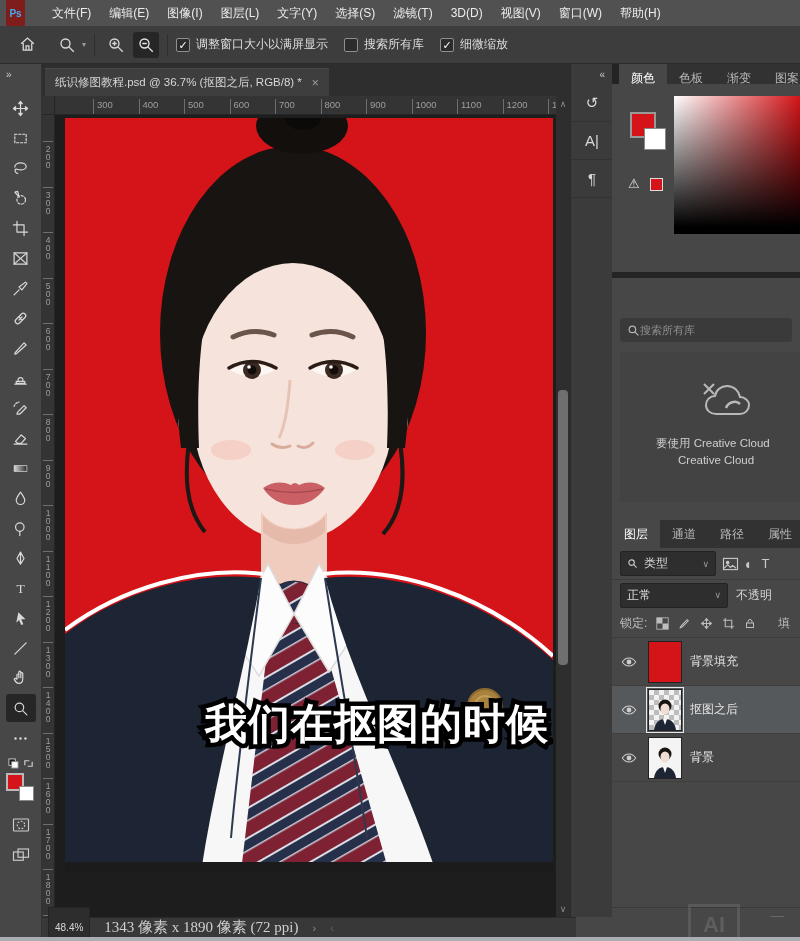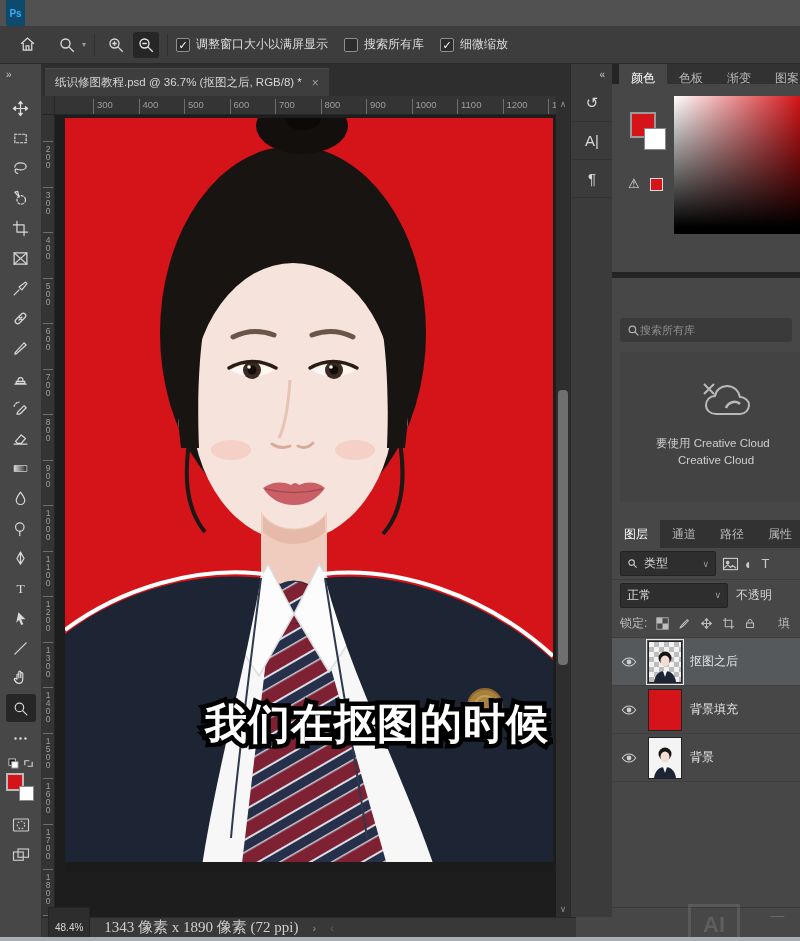--- a/index.html
+++ b/index.html
@@ -4,21 +4,21 @@
 <style>
   * { margin:0; padding:0; box-sizing:border-box; }
   html,body { width:800px; height:941px; overflow:hidden; background:#1e1e1e;
     font-family:"Liberation Sans", sans-serif; -webkit-font-smoothing:antialiased; }
   .abs { position:absolute; }
   #app { position:relative; width:800px; height:941px; background:#2b2b2b; overflow:hidden; }
 
   
   #menubar { left:0; top:0; width:800px; height:26px; background:#515151;
     display:flex; align-items:center; gap:2px; padding-left:6px; }
-  #ps-logo { width:19px; height:28px; background:#0c4a6e; color:#3daef2; border-radius:3px;
+  #ps-logo { width:19px; height:28px; background:#7f1d1d; color:#3daef2; border-radius:3px;
     font-size:10px; font-weight:bold; display:flex; align-items:center; justify-content:center; margin-right:16px; }
   .menu-item { color:#ececec; font-size:12px; padding:0 9px; line-height:26px; cursor:default; white-space:nowrap; }
 
   
   #optsbar { left:0; top:26px; width:800px; height:38px; background:#3d3d3d;
     display:flex; align-items:center; border-bottom:1px solid #2a2a2a; }
   .opt-icon { width:26px; height:26px; display:flex; align-items:center; justify-content:center; }
   .opt-icon svg { display:block; }
   .tool-active-box { background:#262626; border-radius:3px; }
   .sep { width:1px; height:22px; background:#2f2f2f; margin:0 8px; }
@@ -140,20 +140,33 @@
   text.sub { font-family:"Liberation Sans",sans-serif; font-weight:bold; font-size:42px;
     fill:#ffffff; stroke:#000; stroke-width:9px; paint-order:stroke; letter-spacing:1px; }
 </style>
 </head>
 <body>
 
 <div id="app">
 
   <div id="menubar" class="abs">
     <div id="ps-logo">Ps</div>
+    <div id="menu-items" style="display:flex;">
+        <span class="menu-item">文件(F)</span>
+        <span class="menu-item">编辑(E)</span>
+        <span class="menu-item">图像(I)</span>
+        <span class="menu-item">图层(L)</span>
+        <span class="menu-item">文字(Y)</span>
+        <span class="menu-item">选择(S)</span>
+        <span class="menu-item">滤镜(T)</span>
+        <span class="menu-item">3D(D)</span>
+        <span class="menu-item">视图(V)</span>
+        <span class="menu-item">窗口(W)</span>
+        <span class="menu-item">帮助(H)</span>
+      </div>
   </div>
 
   <div id="optsbar" class="abs">
     <div class="opt-icon" style="margin-left:14px;">
       <svg width="17" height="17" viewBox="0 0 24 24" fill="none" stroke="#d9d9d9" stroke-width="1.8">
           <path d="M3 11L12 3l9 8M6 10v10h12V10M10 20v-6h4v6"></path>
         </svg>
     </div>
     <div class="opt-icon" style="margin-left:14px;">
       <svg width="18" height="18" viewBox="0 0 24 24" fill="none" stroke="#d9d9d9" stroke-width="1.8">
@@ -588,20 +601,30 @@
         </span>
         <span class="lock-ico">
           <svg width="12" height="13" viewBox="0 0 24 24" fill="none" stroke="#bdbdbd" stroke-width="2">
               <rect x="5" y="11" width="14" height="9"></rect>
               <path d="M8 11V8a4 4 0 0 1 8 0v3"></path>
             </svg>
         </span>
         <span style="margin-left:auto;white-space:nowrap;overflow:hidden;width:14px;">填</span>
       </div>
       <div id="layer-rows">
+          <div class="lrow">
+            <span class="eye">
+              <svg width="16" height="12" viewBox="0 0 24 16" fill="none" stroke="#cfcfcf" stroke-width="1.6">
+                <path d="M2 8s4-6 10-6 10 6 10 6-4 6-10 6S2 8 2 8z"></path>
+                <circle cx="12" cy="8" r="2.8" fill="#cfcfcf"></circle>
+              </svg>
+            </span>
+            <div class="lthumb redfill"></div>
+            <span class="llabel">背景填充</span>
+          </div>
           <div class="lrow selected">
             <span class="eye">
               <svg width="16" height="12" viewBox="0 0 24 16" fill="none" stroke="#cfcfcf" stroke-width="1.6">
                 <path d="M2 8s4-6 10-6 10 6 10 6-4 6-10 6S2 8 2 8z"></path>
                 <circle cx="12" cy="8" r="2.8" fill="#cfcfcf"></circle>
               </svg>
             </span>
             <div class="lthumb checker sel-brackets">
               <svg width="26" height="34" viewBox="0 0 26 34">
                 <circle cx="13" cy="10" r="6.5" fill="#181512"></circle>
@@ -612,30 +635,20 @@
             </div>
             <span class="llabel">抠图之后</span>
           </div>
           <div class="lrow">
             <span class="eye">
               <svg width="16" height="12" viewBox="0 0 24 16" fill="none" stroke="#cfcfcf" stroke-width="1.6">
                 <path d="M2 8s4-6 10-6 10 6 10 6-4 6-10 6S2 8 2 8z"></path>
                 <circle cx="12" cy="8" r="2.8" fill="#cfcfcf"></circle>
               </svg>
             </span>
-            <div class="lthumb redfill"></div>
-            <span class="llabel">背景填充</span>
-          </div>
-          <div class="lrow">
-            <span class="eye">
-              <svg width="16" height="12" viewBox="0 0 24 16" fill="none" stroke="#cfcfcf" stroke-width="1.6">
-                <path d="M2 8s4-6 10-6 10 6 10 6-4 6-10 6S2 8 2 8z"></path>
-                <circle cx="12" cy="8" r="2.8" fill="#cfcfcf"></circle>
-              </svg>
-            </span>
             <div class="lthumb white">
               <svg width="26" height="34" viewBox="0 0 26 34">
                 <circle cx="13" cy="10" r="6.5" fill="#181512"></circle>
                 <ellipse cx="13" cy="13" rx="4.5" ry="5.5" fill="#f2ddd3"></ellipse>
                 <path d="M2 34c1-8 6-11 11-11s10 3 11 11z" fill="#1d2434"></path>
                 <path d="M11 23h4l-2 6z" fill="#fff"></path>
               </svg>
             </div>
             <span class="llabel">背景</span>
           </div>

